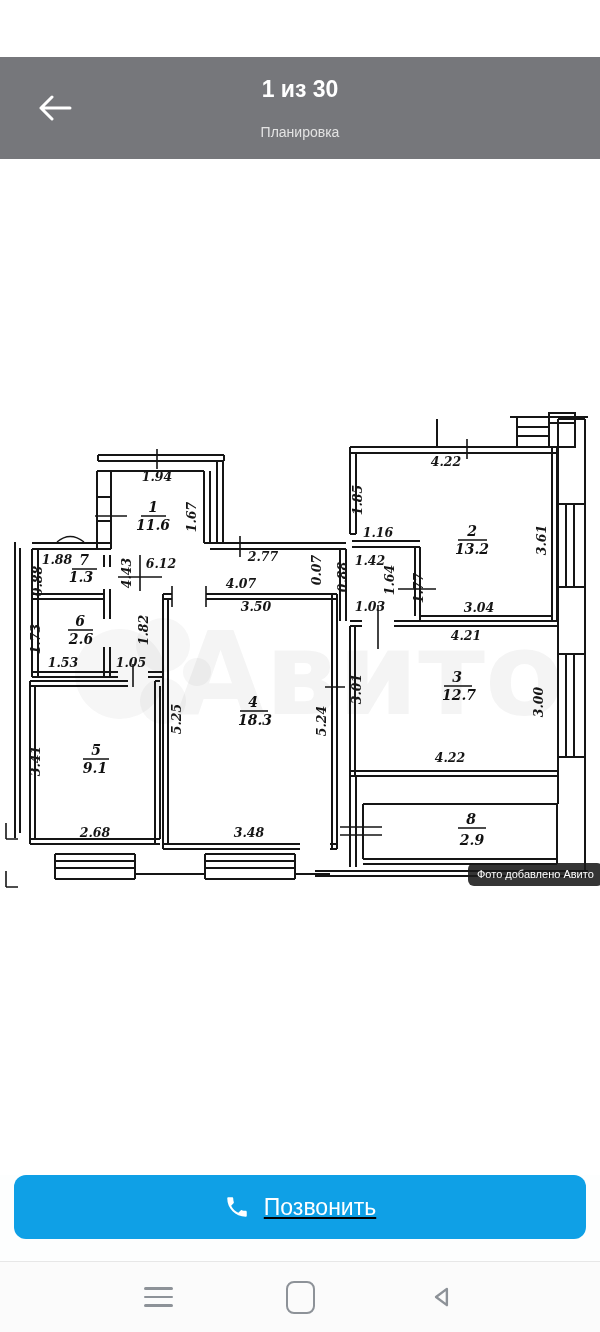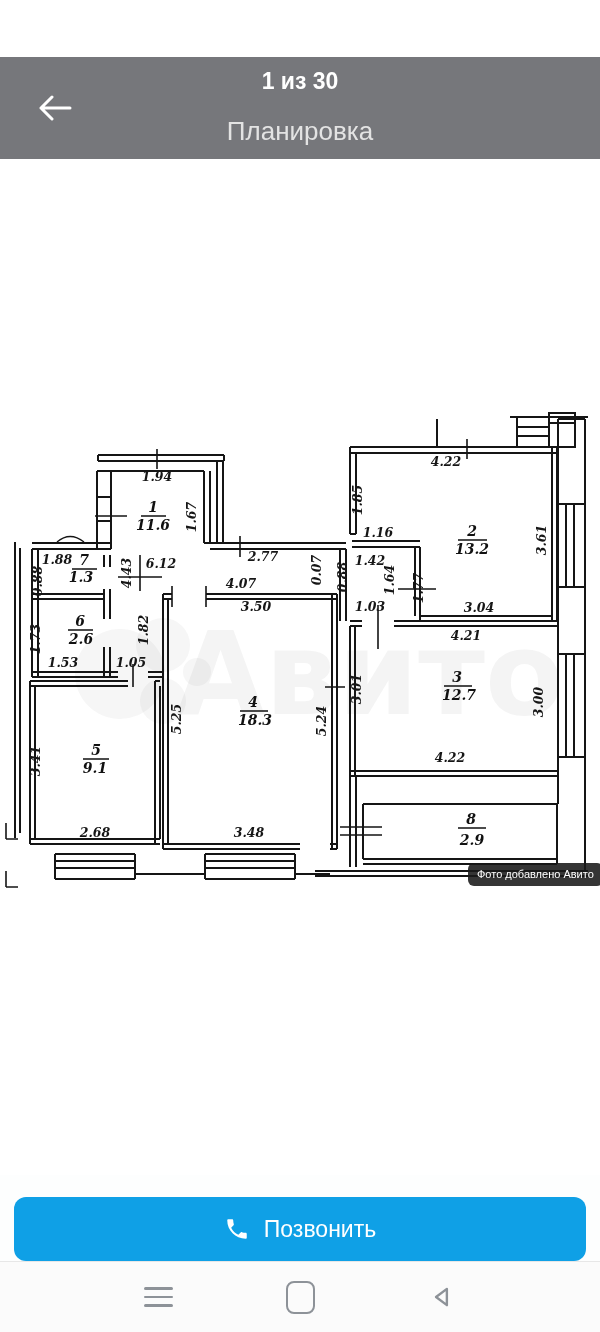--- a/index.html
+++ b/index.html
@@ -1,40 +1,40 @@
 <!DOCTYPE html>
 <html><head>
 <meta charset="utf-8">
 <style>
   html,body{margin:0;padding:0;}
   body{width:600px;height:1332px;background:#fff;font-family:"Liberation Sans",sans-serif;overflow:hidden;}
-  .screen{width:600px;height:1332px;display:flex;flex-direction:column;position:relative;background:#3b82f6;}
+  .screen{width:600px;height:1332px;display:flex;flex-direction:column;position:relative;background:#3b82f6;text-decoration:underline;}
 
   
   .status-space{height:58px;background:#fff;}
 
   
   .gal-header{height:102px;background:#76777b;position:relative;display:flex;align-items:center;flex:0 0 auto;}
   .back-btn{position:absolute;left:20px;top:0;height:102px;width:70px;background:none;border:none;display:flex;align-items:center;justify-content:center;cursor:pointer;padding:0;}
   .header-titles{position:absolute;left:0;right:0;top:0;height:102px;display:flex;flex-direction:column;align-items:center;justify-content:center;pointer-events:none;}
   .header-counter{color:#fff;font-size:23px;font-weight:bold;line-height:1.25;}
-  .header-sub{color:#e3e3e3;font-size:26px;line-height:1.3;margin-top:20px;}
+  .header-sub{color:#e3e3e3;font-size:14px;line-height:1.3;margin-top:20px;}
 
   
   .viewer{height:1016px;background:#fff;position:relative;flex:0 0 auto;overflow:hidden;}
   .plan-wrap{position:absolute;left:0;top:250px;width:600px;height:480px;}
   .plan-wrap svg{display:block;}
   .plan-dim{font-family:"DejaVu Serif",serif;font-style:italic;font-weight:bold;font-size:12.5px;fill:#161616;}
   .plan-room{font-family:"DejaVu Serif",serif;font-style:italic;font-weight:bold;font-size:14px;fill:#111;}
   .watermark{font-family:"DejaVu Sans",sans-serif;font-weight:bold;fill:rgba(40,40,40,0.05);}
 
   .avito-badge{position:absolute;left:468px;top:454px;background:rgba(25,25,25,0.88);color:#fff;font-size:11px;line-height:1;padding:6px 9px;border-radius:6px;white-space:nowrap;}
 
   
-  .actions{height:86px;background:#fdfefe;display:flex;align-items:flex-end;gap:10px;padding:0 14px;flex:0 0 auto;box-sizing:border-box;}
+  .actions{height:86px;background:#fdfefe;display:flex;align-items:flex-start;gap:10px;padding:0 14px;flex:0 0 auto;box-sizing:border-box;}
   .btn-primary{flex:1;height:64px;border:none;border-radius:12px;background:#0fa0e6;color:#fff;font-size:23px;font-family:"Liberation Sans",sans-serif;display:flex;align-items:center;justify-content:center;gap:14px;cursor:pointer;}
   .btn-primary svg{flex:0 0 auto;}
 
   
   .navbar{height:70px;background:#fbfbfb;border-top:1px solid #e7e7e7;flex:0 0 auto;display:flex;align-items:center;}
   .nav-inner{width:320px;margin:0 auto;display:flex;justify-content:space-between;align-items:center;}
   .nav-btn{width:36px;height:36px;background:none;border:none;display:flex;align-items:center;justify-content:center;cursor:pointer;padding:0;}
   .hamburger{display:flex;flex-direction:column;gap:6px;}
   .hamburger span{display:block;width:29px;height:2.6px;background:#8d9298;border-radius:2px;}
   .home-square{width:25px;height:29px;border:2.6px solid #8d9298;border-radius:8px;}

